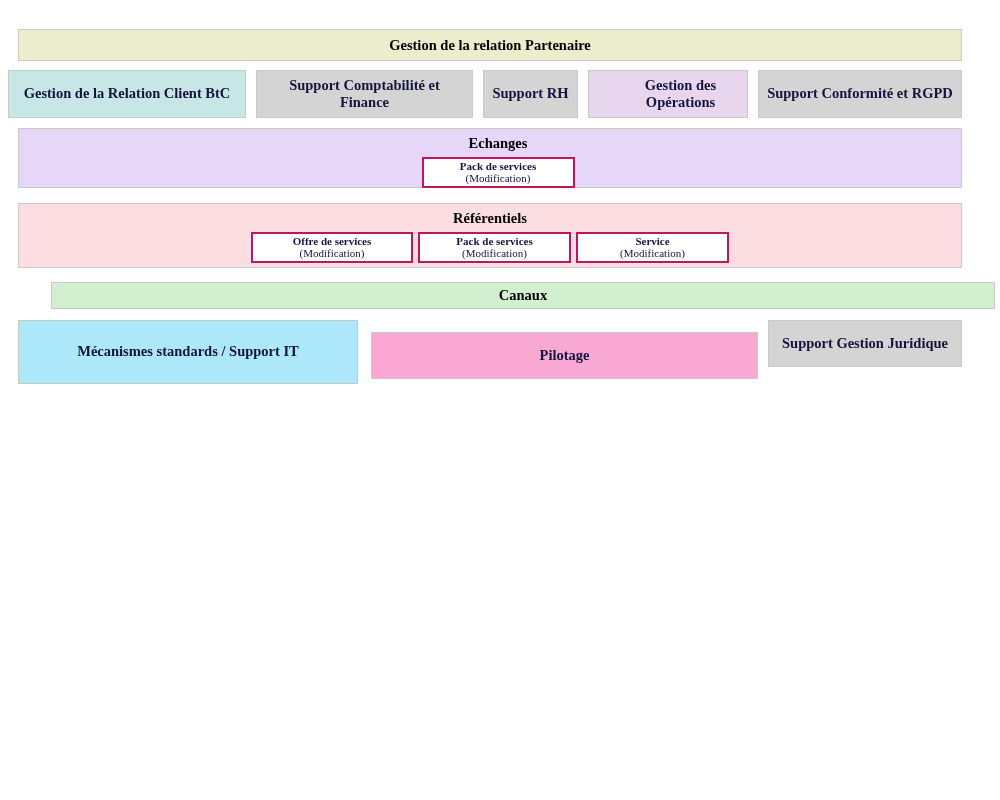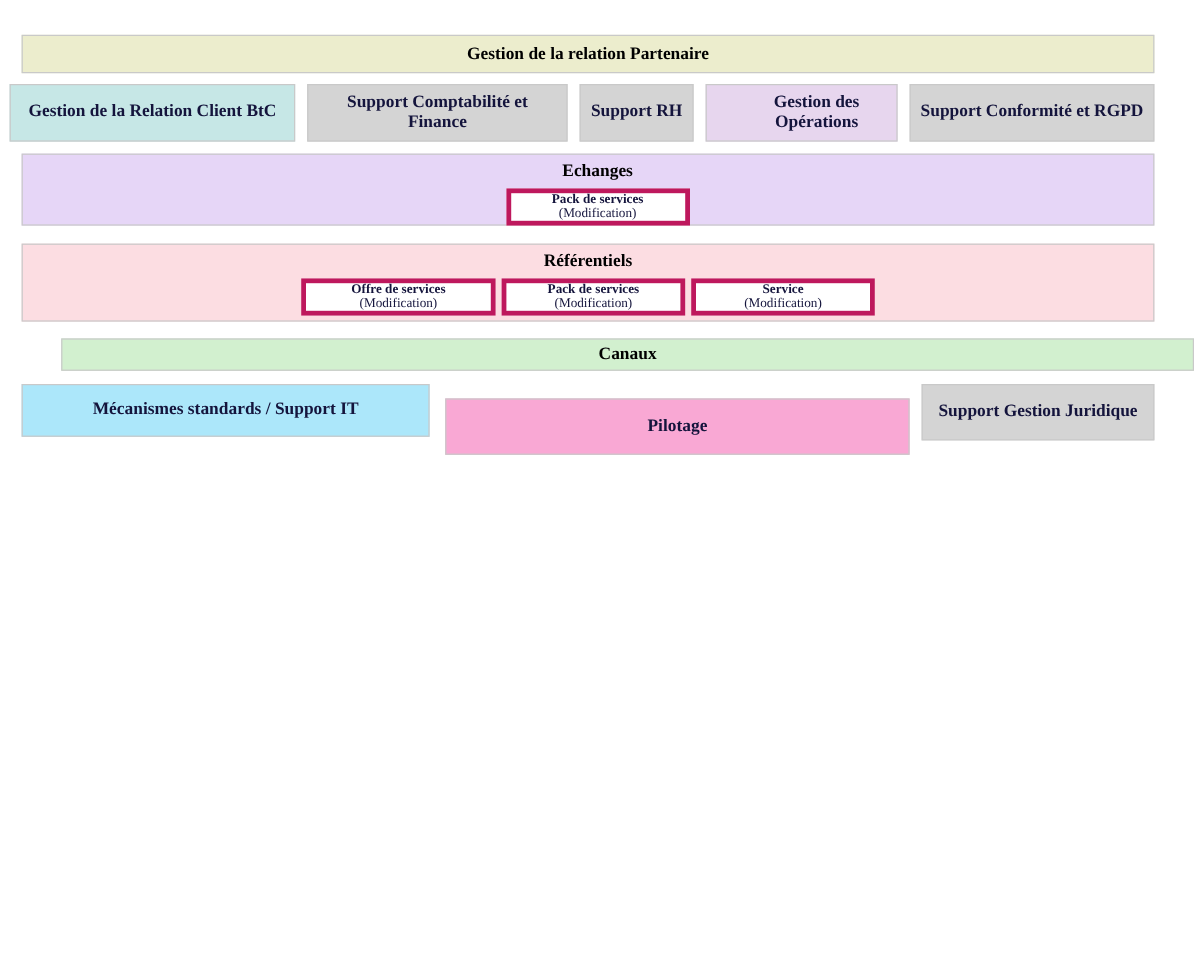--- a/index.html
+++ b/index.html
@@ -48,21 +48,21 @@
   .card-row {
     display: flex;
     flex-direction: row;
     justify-content: center;
     align-items: flex-start;
     margin-top: 5px;
   }
   .card {
     box-sizing: border-box;
     background: #ffffff;
-    border: 4px solid #be185d;
+    border: 2px solid #be185d;
     display: flex;
     flex-direction: column;
     align-items: center;
     justify-content: center;
     padding: 3px 4px;
     height: 31px;
   }
   .card-title {
     font-weight: bold;
     font-size: 11px;
@@ -151,21 +151,21 @@
         <span class="card-title">Service</span>
         <span class="card-sub">(Modification)</span>
       </div>
     </div>
   </div>
 
   <div class="band solo" style="left:18px; top:282px; width:944px; height:27px; background:#d2f0cf;margin-left:33px;">
     <div class="band-title">Canaux</div>
   </div>
 
-  <div class="tile" style="left:18px; top:320px; width:340px; height:44px; background:#ace7fa;">
+  <div class="tile" style="left:18px; top:320px; width:340px; height:64px; background:#ace7fa;">
     <span class="tile-label">Mécanismes standards / Support IT</span>
   </div>
 
   <div class="tile" style="left:371px; top:332px; width:387px; height:47px; background:#f9a8d4;">
     <span class="tile-label">Pilotage</span>
   </div>
 
   <div class="tile" style="left:768px; top:320px; width:194px; height:47px; background:#d4d4d4;">
     <span class="tile-label">Support Gestion Juridique</span>
   </div>

